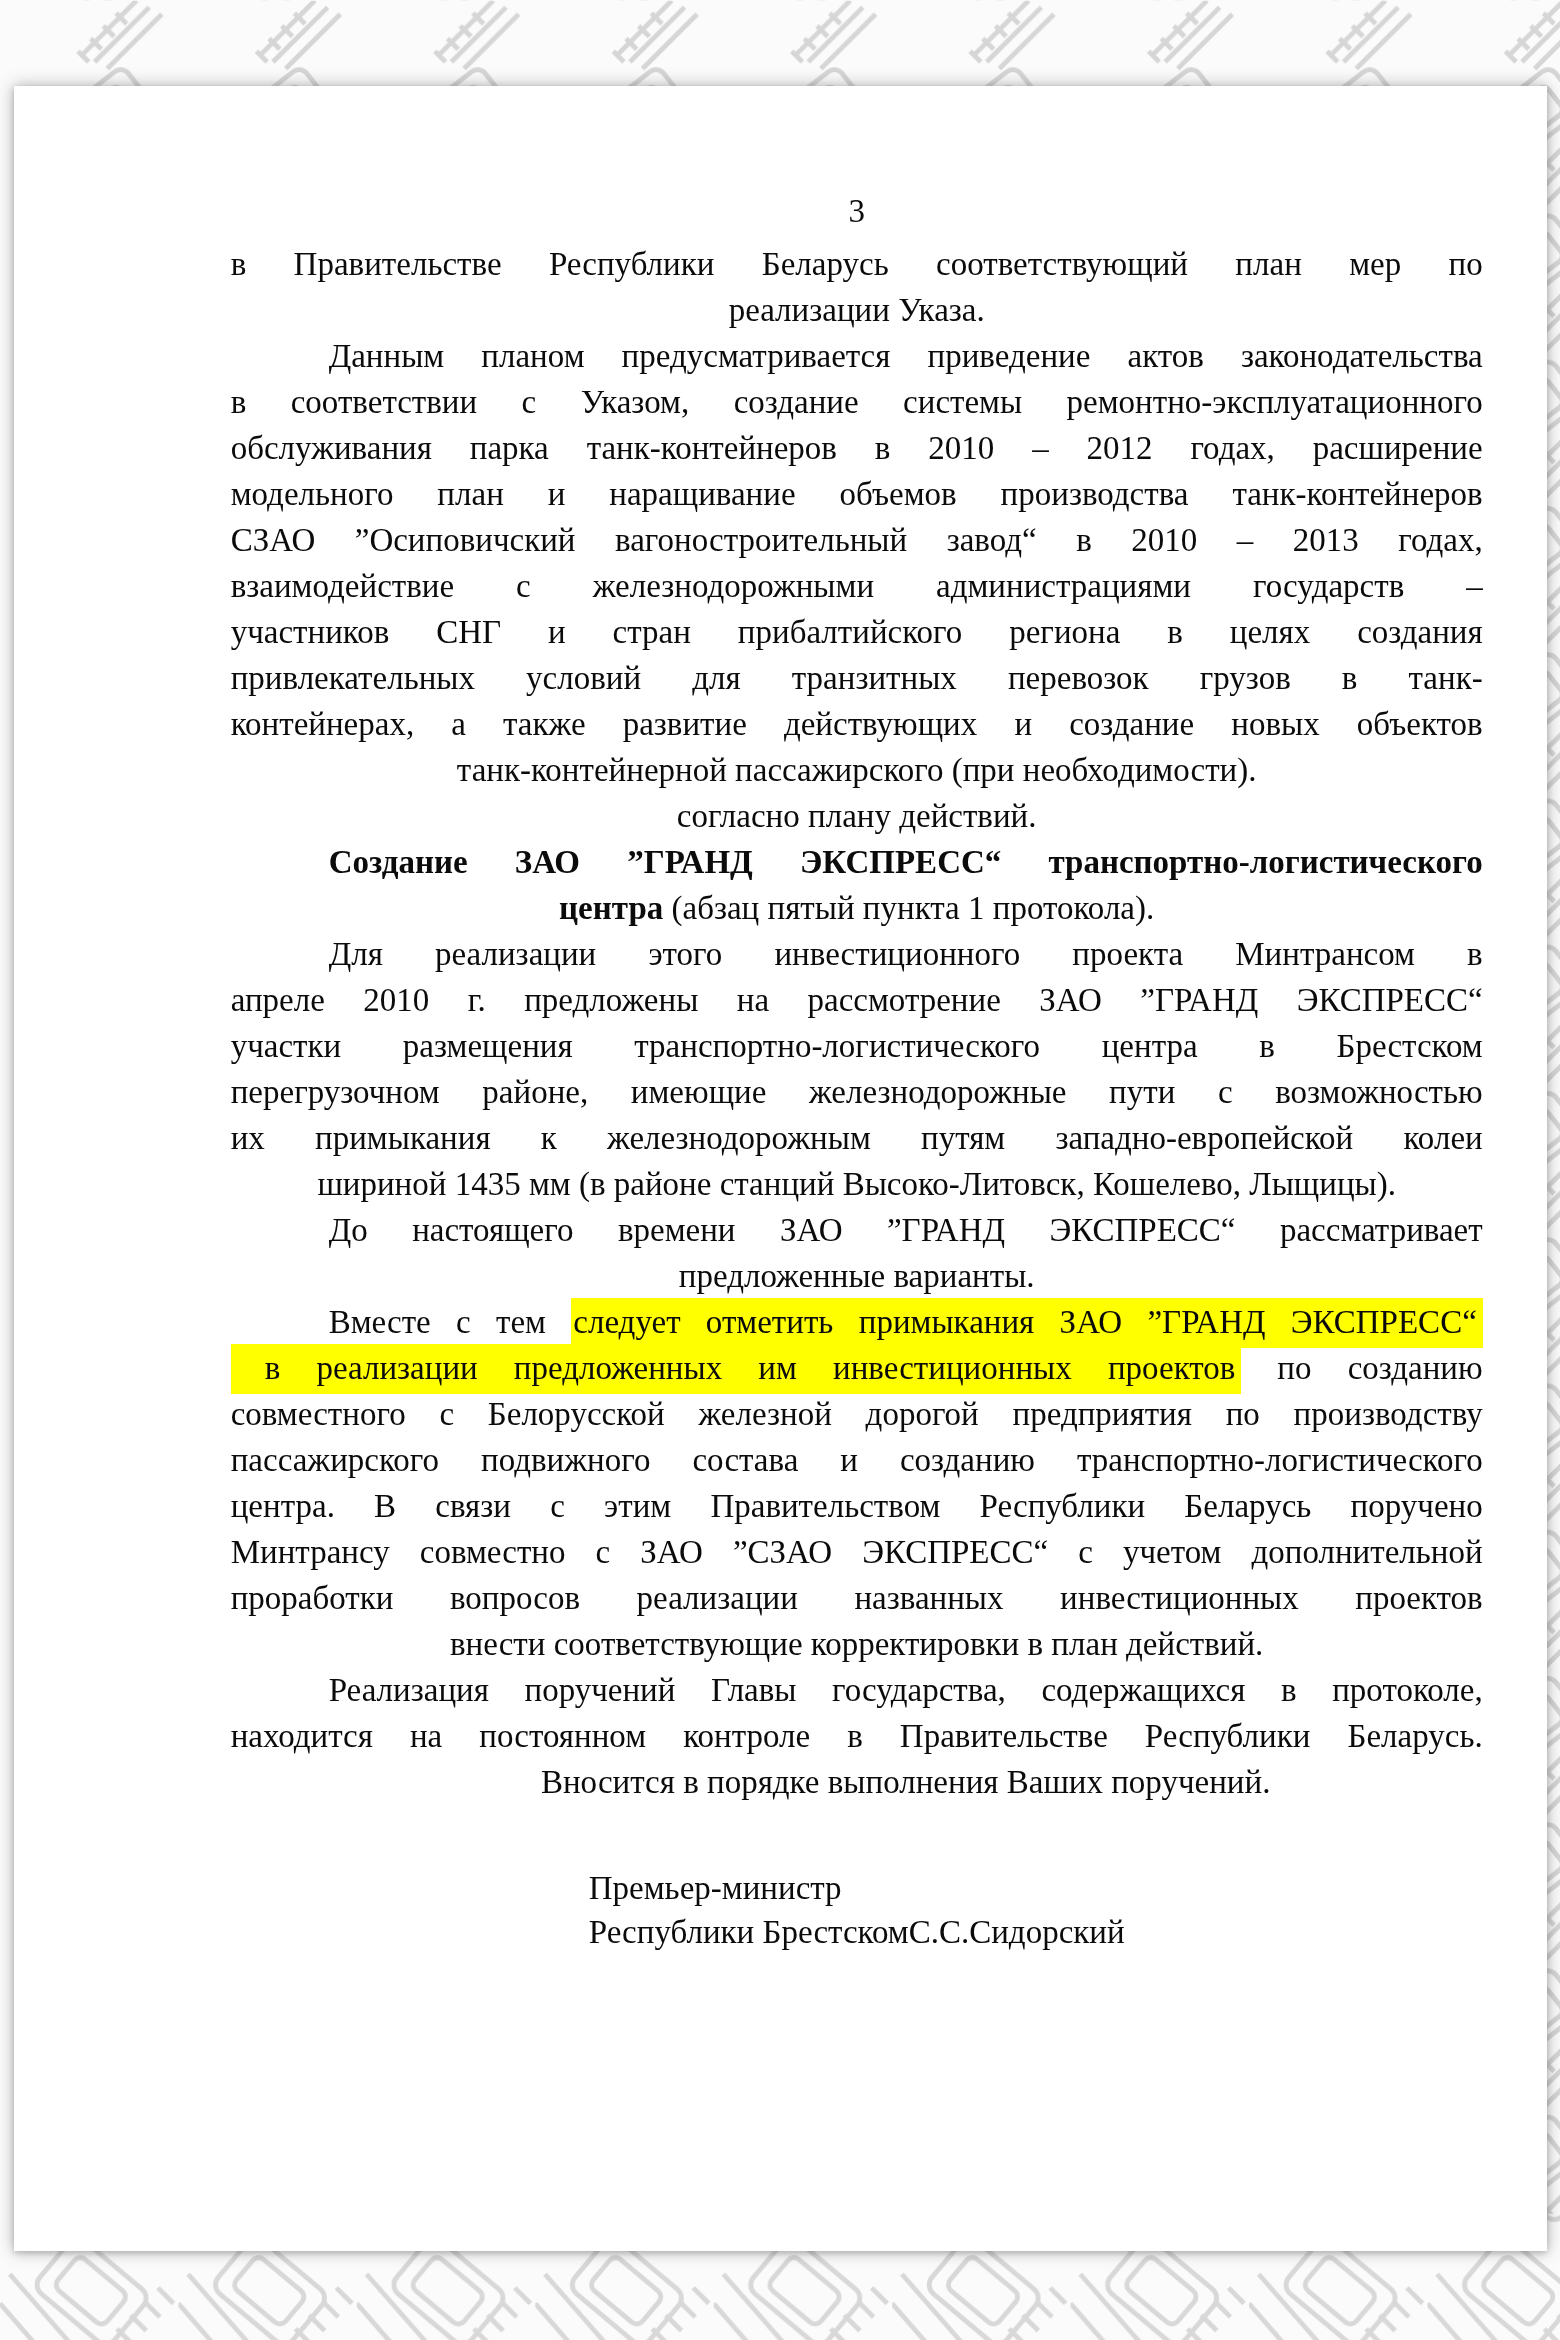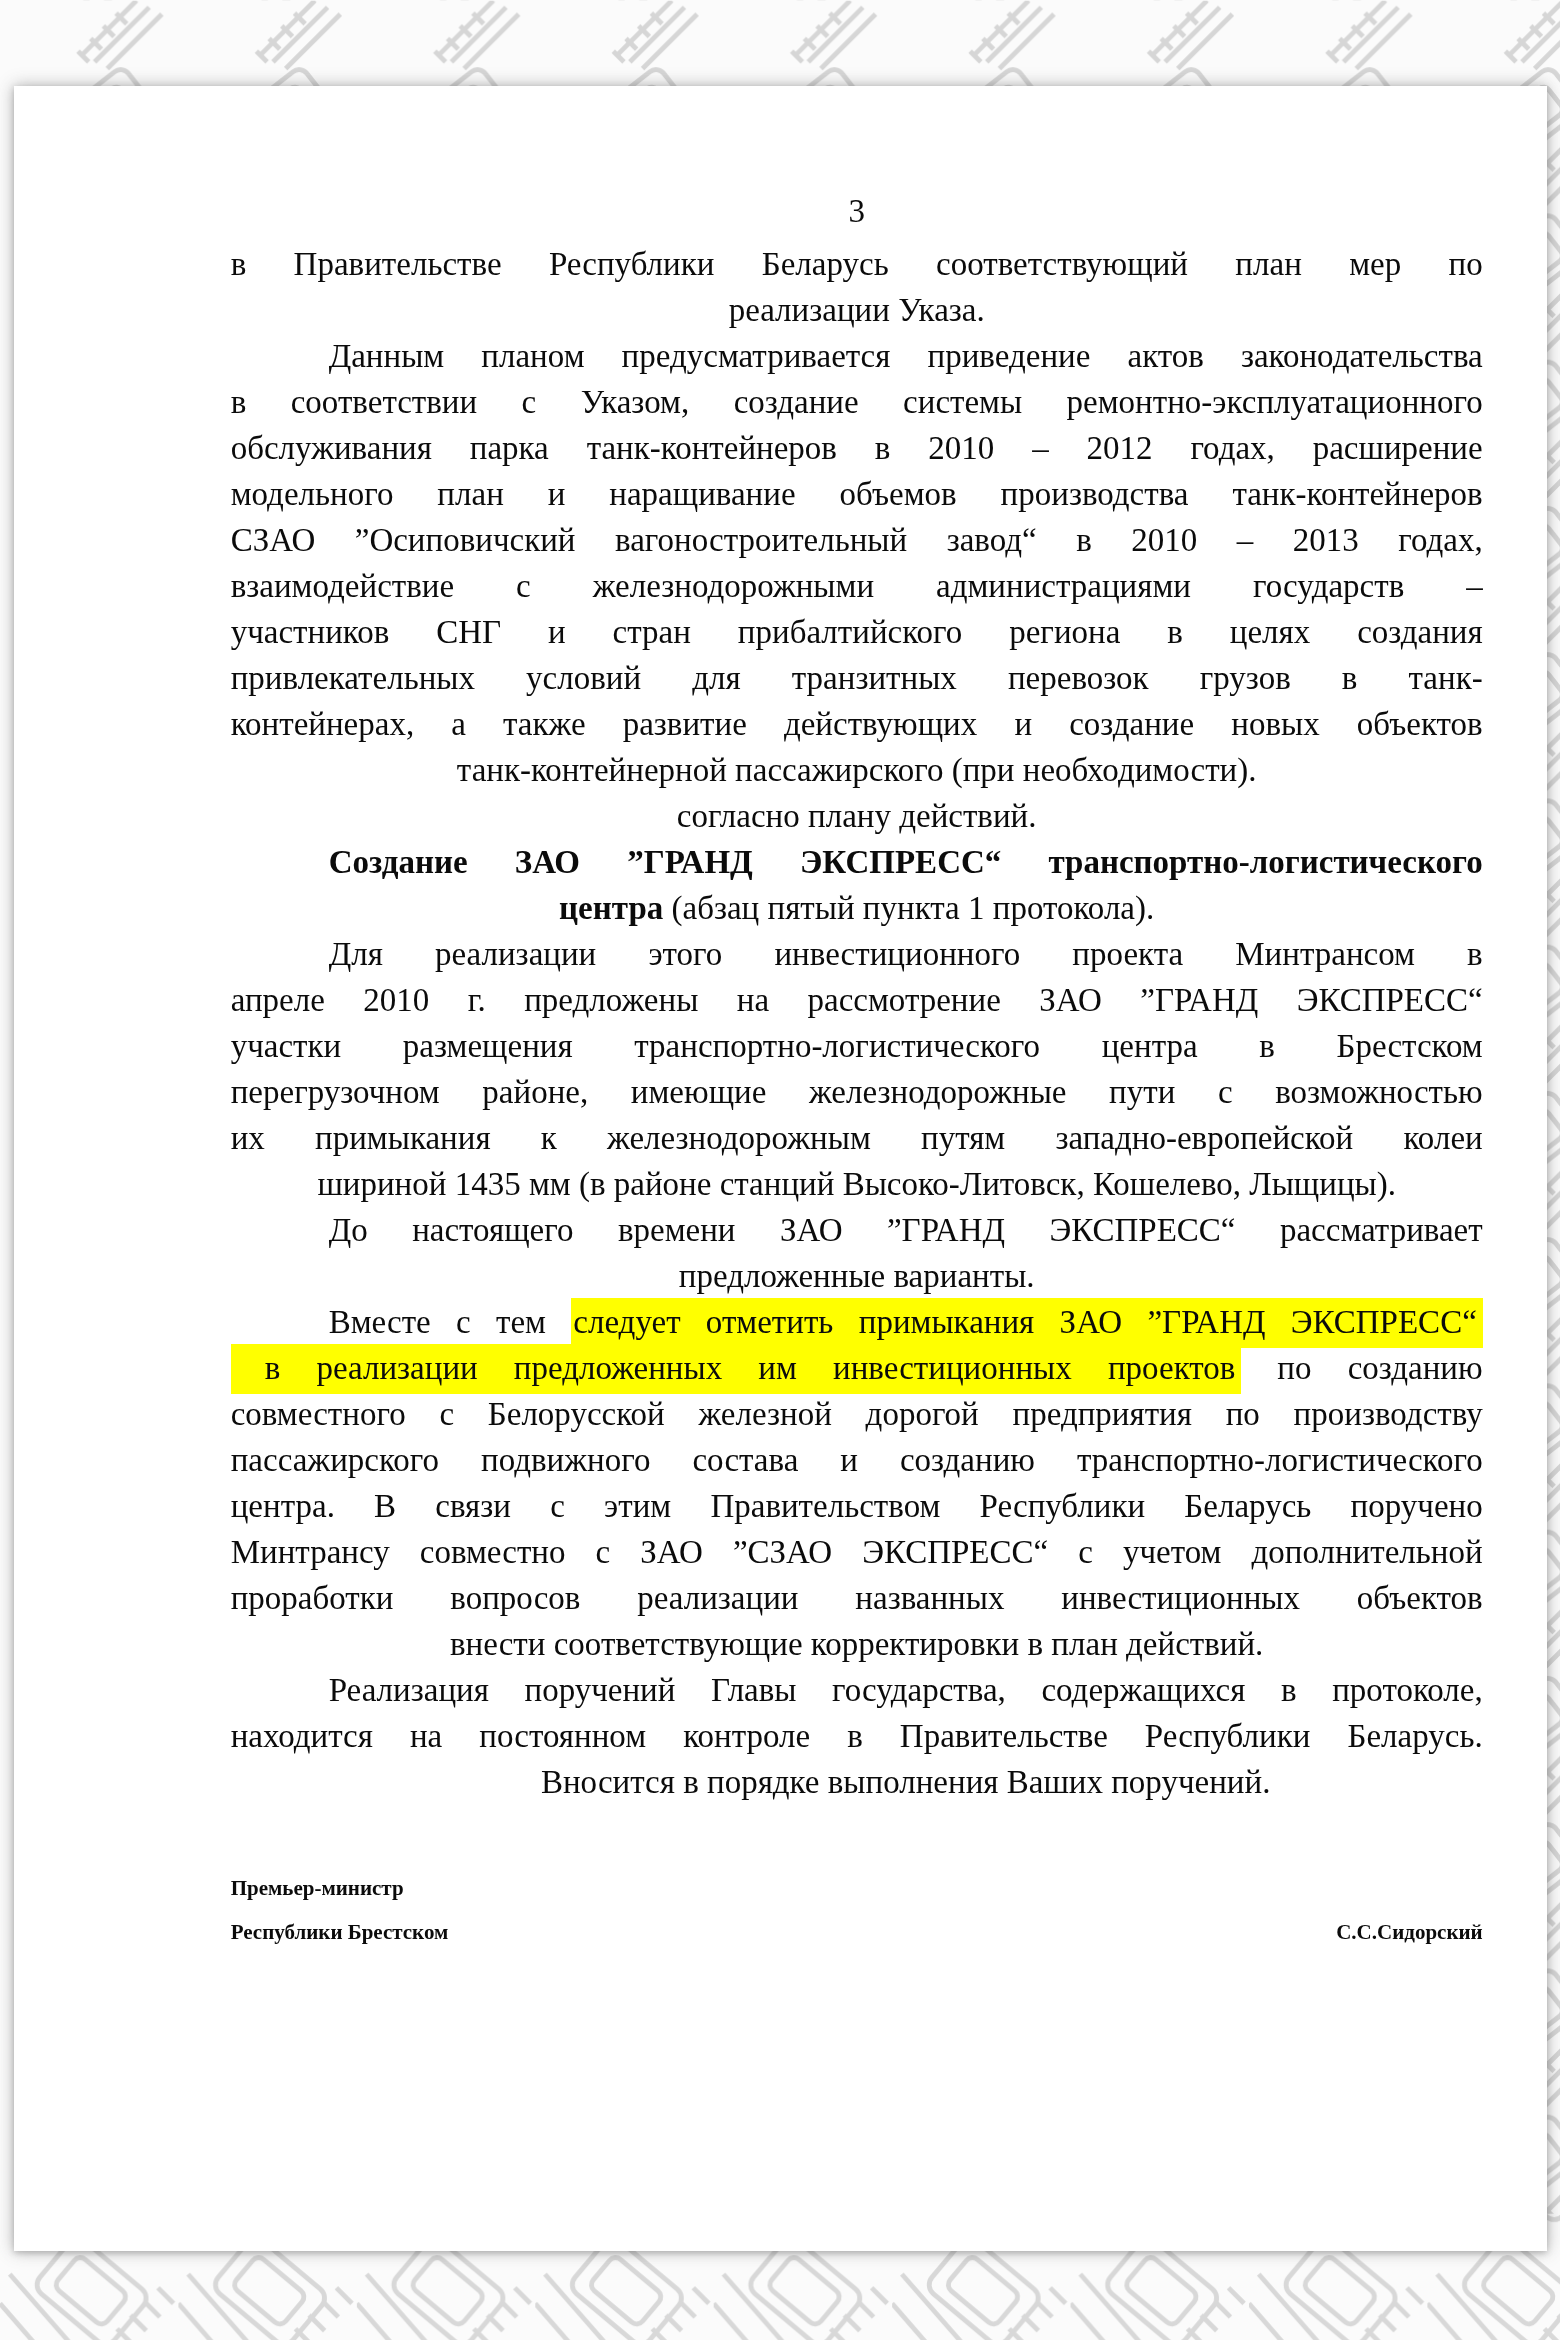--- a/index.html
+++ b/index.html
@@ -20,22 +20,22 @@
   }
   .ln{font-size:33px;line-height:46px;text-align:center;}
   .ln.j{text-align:justify;text-align-last:justify;}
   .ln.ind{text-indent:98px;}
   .b{font-weight:bold;}
   mark.hl{
     background:#ffff00;color:inherit;
     padding:5.9px 5.9px 7.8px 2px;
   }
   .sig{
-    display:flex;justify-content:space-between;align-items:flex-end;
-    margin-top:61px;font-size:21px;line-height:44px;font-weight:bold;
+    display:flex;justify-content:center;align-items:flex-end;
+    margin-top:61px;font-size:33px;line-height:44px;
   }
   .sig .who div{white-space:nowrap;}
   .sig .name{white-space:nowrap;}
 </style>
 </head>
 <body>
 
 <div class="canvas">
 
   <svg class="bg" width="1560" height="2341" aria-hidden="true" viewBox="0 0 1600 2400">
@@ -107,21 +107,21 @@
       <div class="ln j ind">До настоящего времени ЗАО ”ГРАНД ЭКСПРЕСС“ рассматривает</div>
       <div class="ln">предложенные варианты.</div>
 
       <div class="ln j ind"><span>Вместе с тем </span><mark class="hl" style="background: rgb(255, 255, 0);">следует отметить примыкания ЗАО ”ГРАНД ЭКСПРЕСС“</mark></div>
       <div class="ln j"><mark class="hl" style="background: rgb(255, 255, 0); padding-left: 34px;">в реализации предложенных им инвестиционных проектов</mark><span> по созданию</span></div>
 
       <div class="ln j">совместного с Белорусской железной дорогой предприятия по производству</div>
       <div class="ln j">пассажирского подвижного состава и созданию транспортно-логистического</div>
       <div class="ln j">центра. В связи с этим Правительством Республики Беларусь поручено</div>
       <div class="ln j">Минтрансу совместно с ЗАО ”СЗАО ЭКСПРЕСС“ с учетом дополнительной</div>
-      <div class="ln j">проработки вопросов реализации названных инвестиционных объектов</div>
+      <div class="ln j">проработки вопросов реализации названных инвестиционных проектов</div>
       <div class="ln">внести соответствующие корректировки в план действий.</div>
       <div class="ln j ind">Реализация поручений Главы государства, содержащихся в протоколе,</div>
       <div class="ln j">находится на постоянном контроле в Правительстве Республики Беларусь.</div>
       <div class="ln ind">Вносится в порядке выполнения Ваших поручений.</div>
 
       <div class="sig">
         <div class="who">
           <div>Премьер-министр</div>
           <div>Республики Брестском</div>
         </div>

